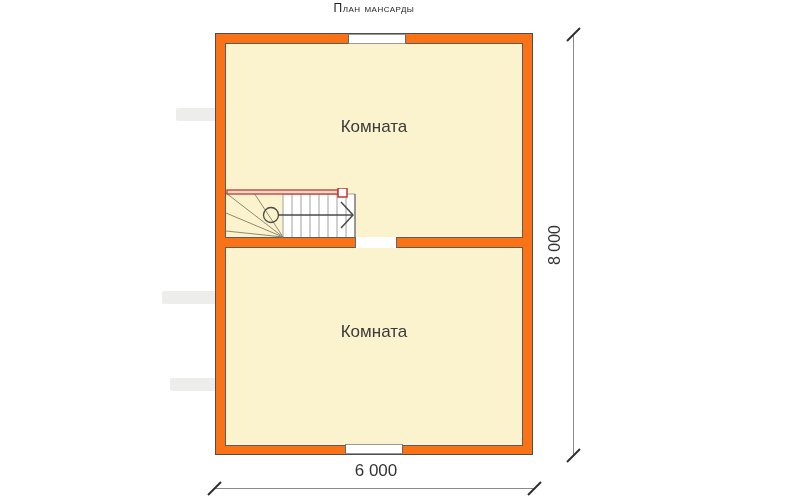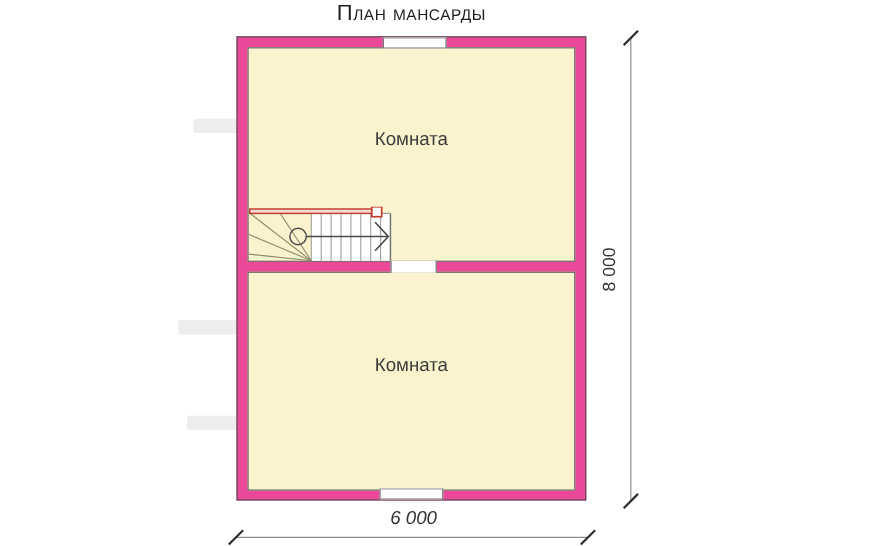--- a/index.html
+++ b/index.html
@@ -2,26 +2,26 @@
 <html><head>
 <meta charset="utf-8">
 <style>
   html,body{margin:0;padding:0;background:#fff;}
   .stage{
     position:relative;width:795px;height:496px;background:#ffffff;
     font-family:"Liberation Sans",sans-serif;overflow:hidden;
   }
   .title{
     position:absolute;left:174px;top:1px;width:400px;text-align:center;
-    font-size:20px;font-variant:small-caps;letter-spacing:0.5px;color:#1d1d1d;
+    font-size:12px;font-variant:small-caps;letter-spacing:0.5px;color:#1d1d1d;
   }
   
   .plan{
     position:absolute;left:215px;top:33px;width:318px;height:422px;
-    background:#ec4899;border:1px solid #4d4d4d;box-sizing:border-box;
+    background:#f97316;border:1px solid #4d4d4d;box-sizing:border-box;
   }
   .room{
     position:absolute;left:9px;width:298px;background:#fbf3cd;
     border:1px solid #5c5c5c;box-sizing:border-box;
   }
   .room-top{top:9px;height:195px;}
   .room-bottom{top:213px;height:199px;}
   .window{
     position:absolute;background:#ffffff;box-sizing:border-box;
     border-left:1px solid #666;border-right:1px solid #666;
@@ -42,21 +42,21 @@
   .label-top{top:82px;}
   .label-bottom{top:287px;}
   
   .dim-overlay{position:absolute;left:0;top:0;pointer-events:none;}
   .dim-right-label{
     position:absolute;left:520px;top:235px;width:72px;height:20px;
     transform:rotate(-90deg);text-align:center;color:#333;font-size:16px;
   }
   .dim-bottom-label{
     position:absolute;left:324px;top:461px;width:104px;text-align:center;
-    color:#333;font-size:17px;font-style:italic;
+    color:#333;font-size:17px;
   }
   
   .wm{
     position:absolute;height:13px;border-radius:2px;
     background:rgba(128,126,114,0.14);pointer-events:none;
   }
 </style>
 </head>
 <body>
 

